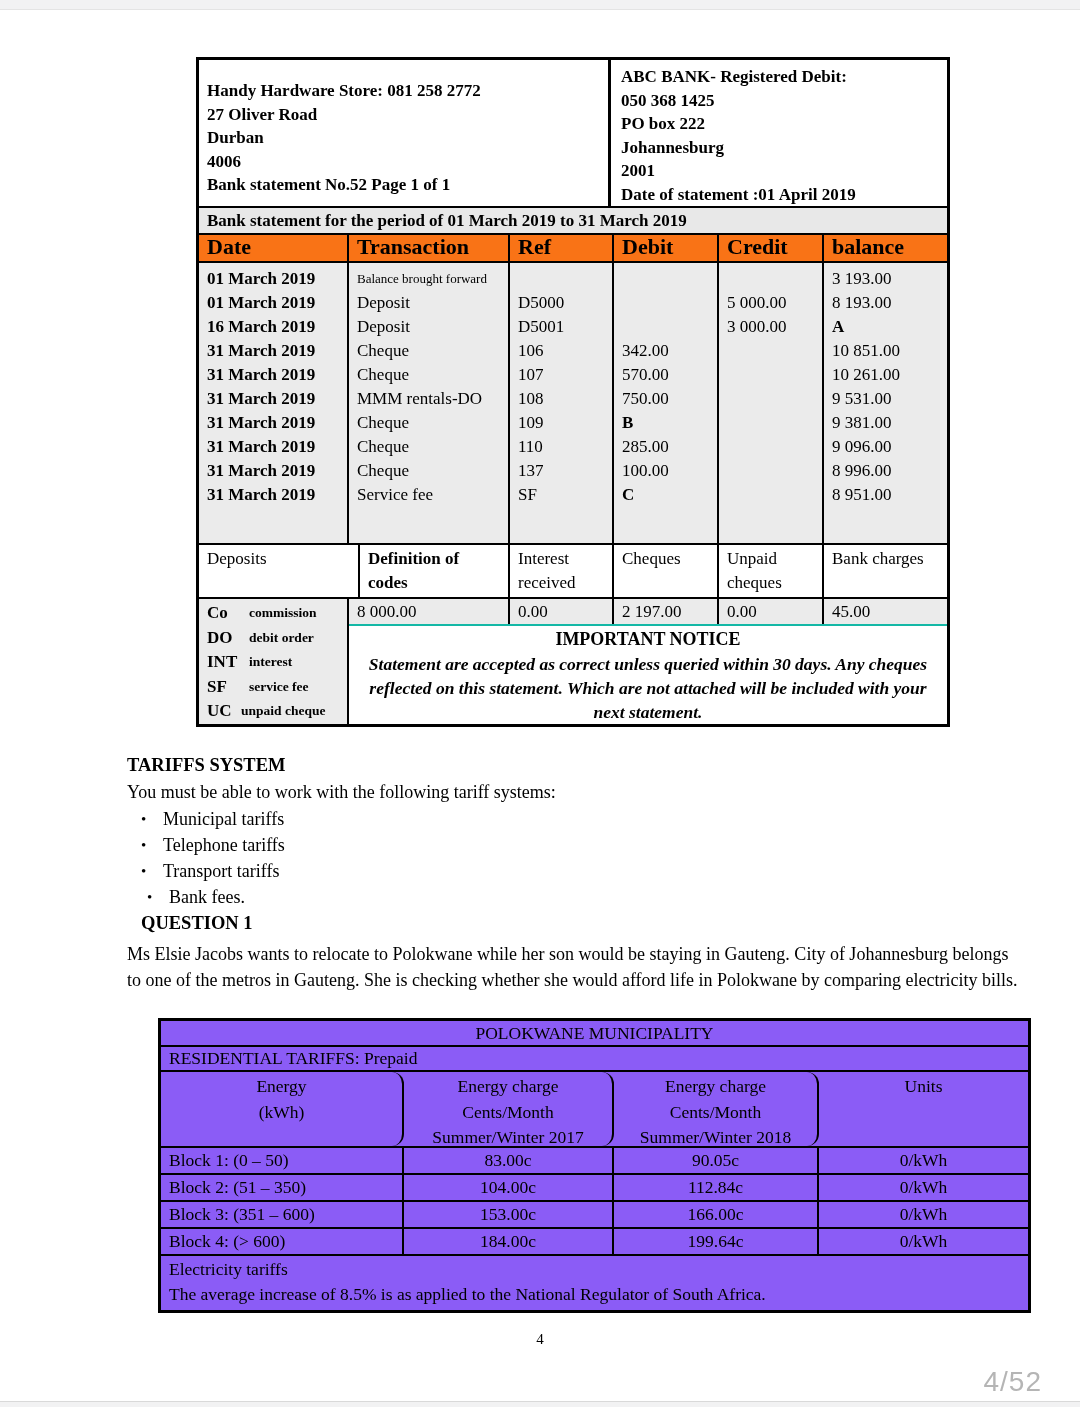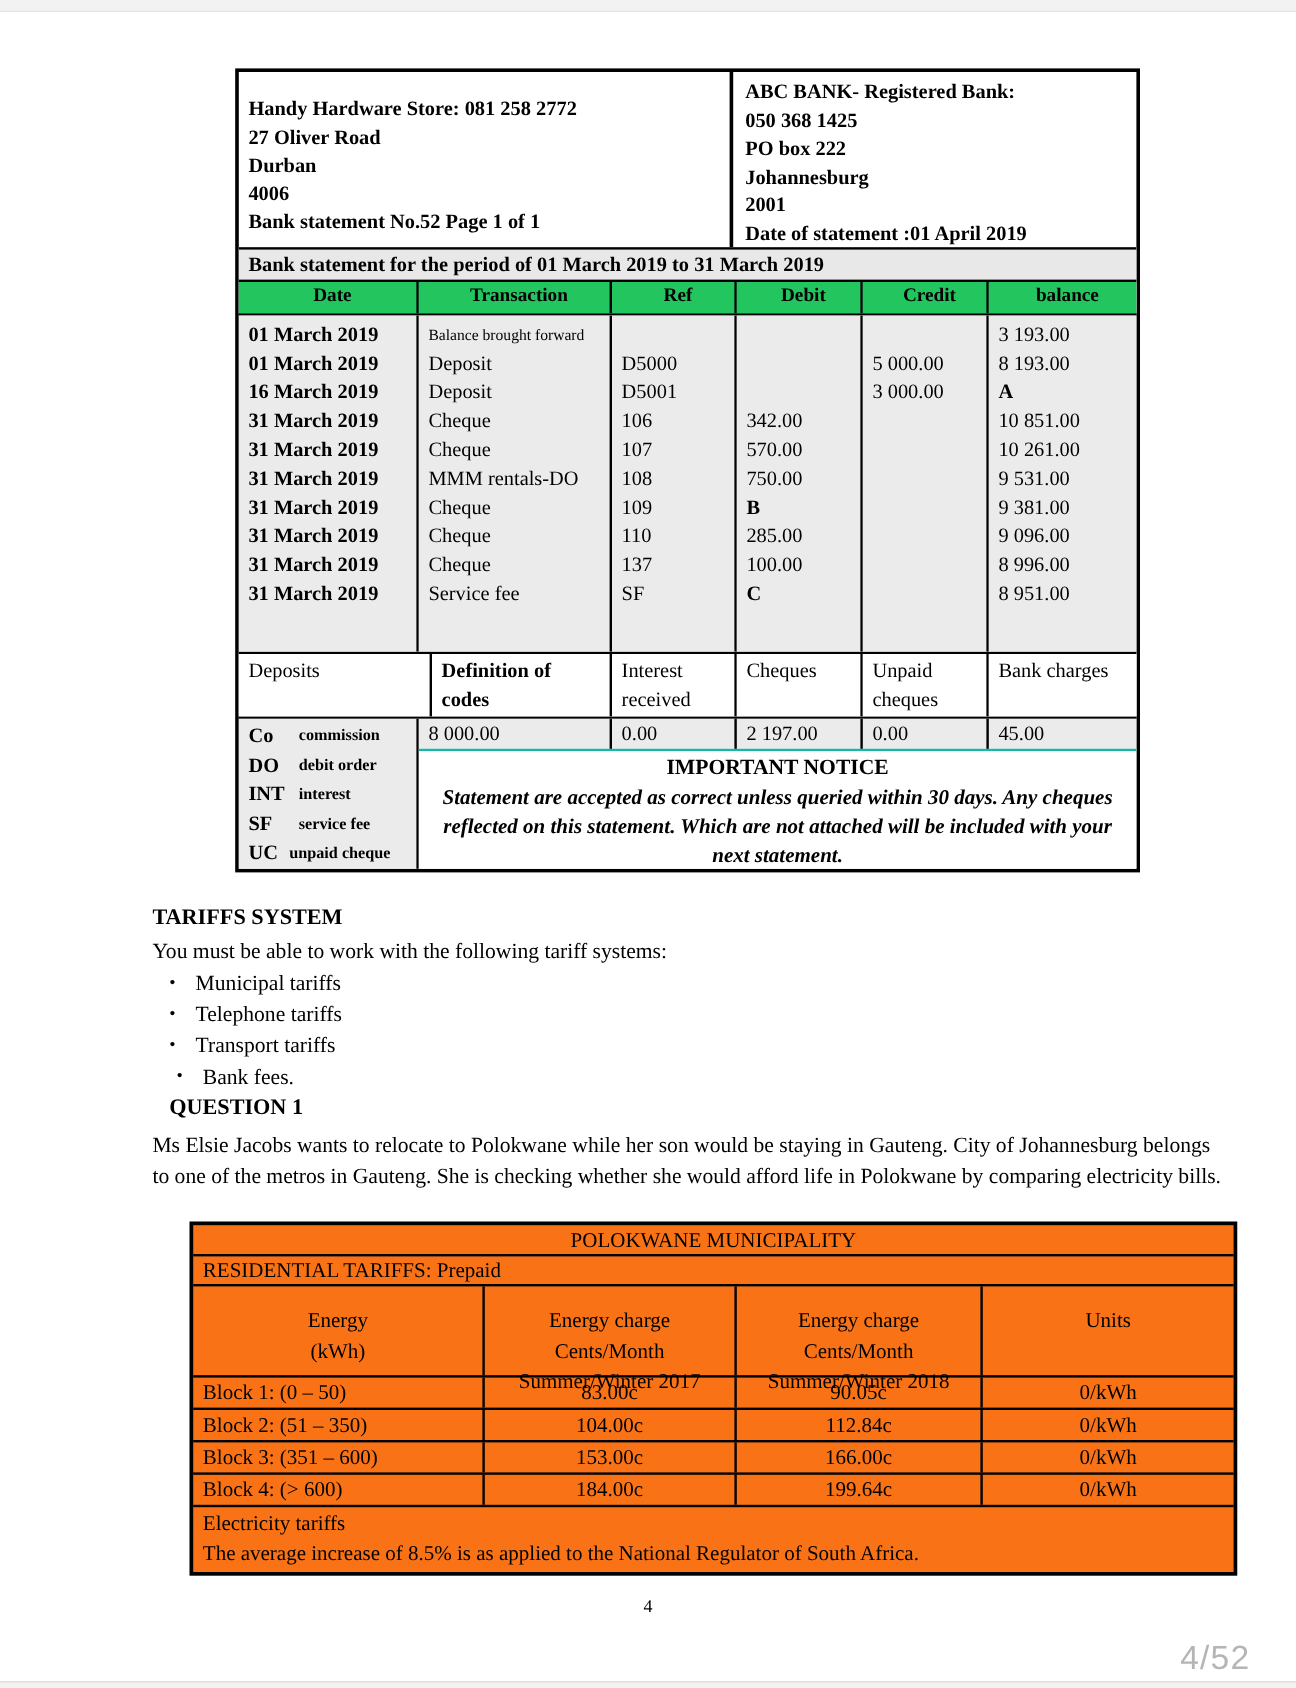--- a/index.html
+++ b/index.html
@@ -21,22 +21,22 @@
   .addr-right { flex:1; padding:5px 10px; }
   .addr-line { font-weight:bold; line-height:23.5px; white-space:nowrap; }
 
   .period { border-top:2px solid #000; background:#e8e8e8; font-weight:bold;
             height:27px; line-height:25px; padding:0 8px; }
 
   .cols { display:flex; }
   .c0{width:150px;} .c1{width:161px;} .c2{width:104px;} .c3{width:105px;} .c4{width:105px;} .c5{flex:1;}
 
   .header-row { border-top:2px solid #000; background:#fff; }
-  .header-row .hc { border-right:2px solid #000; font-weight:bold; font-size:16px;
-                    height:26px; line-height:24px; padding-left:8px; background:#22c55e;text-align:center; }
+  .header-row .hc { border-right:2px solid #000; font-weight:bold; font-size:22px;
+                    height:26px; line-height:24px; padding-left:8px; background:#f97316; }
   .header-row .hc:last-child { border-right:none; }
 
   .data-area { border-top:2px solid #000; height:282px; }
   .data-area .dcol { border-right:2px solid #000; background:#ebebeb; padding-top:4px; overflow:hidden; }
   .data-area .dcol:last-child { border-right:none; }
   .cell-line { height:24px; line-height:24px; padding-left:8px; white-space:nowrap; }
   .dcol-date .cell-line { font-weight:bold; }
   .cell-line.small { font-size:13px; }
   .cell-line.ph { font-weight:bold; }
 
@@ -66,26 +66,26 @@
   .tariffs-intro { line-height:27px; }
   .bullet-item { display:flex; line-height:26px; padding-left:14px; }
   .bullet-item.indented { padding-left:20px; }
   .bullet-glyph { width:22px; font-size:15px; }
   .question-label { font-weight:bold; font-size:18.5px; line-height:27px; padding-left:14px; }
 
   .qtext { position:absolute; left:127px; top:941px; width:893px; font-size:18px; line-height:26px; }
 
   
   .munic { position:absolute; left:158px; top:1018px; width:873px; border:3px solid #000;
-           background:#f97316; font-size:17.5px; }
+           background:#8b5cf6; font-size:17.5px; }
   .munic-title { text-align:center; height:26px; line-height:24px; border-bottom:2px solid #000; }
   .munic-sub { height:25px; line-height:23px; padding-left:8px; border-bottom:2px solid #000; }
   .munic-header { display:flex; border-bottom:2px solid #000; height:76px; }
-  .mh { border-right:2px solid #000; text-align:center; padding-top:16px;
-        line-height:25.5px; white-space:pre-line; }
+  .mh { border-right:2px solid #000; text-align:center; padding-top:2px;
+        line-height:25.5px; white-space:pre-line;border-radius:12px; }
   .mh:last-child { border-right:none; }
   .m0{width:243px;} .m1{width:210px;} .m2{width:205px;} .m3{flex:1;}
   .munic-row { display:flex; border-bottom:2px solid #000; height:27px; }
   .mc { border-right:2px solid #000; line-height:25px; text-align:center; }
   .mc:last-child { border-right:none; }
   .mc.m0 { text-align:left; padding-left:8px; }
   .munic-footer { padding:1px 8px 3px 8px; }
   .munic-footer div { line-height:25px; }
 
   .page-number { position:absolute; left:0; top:1331px; width:1080px; text-align:center; font-size:15px; }
@@ -99,21 +99,21 @@
 
   <div class="addr">
     <div class="addr-left">
       <div class="addr-line">Handy Hardware Store: 081 258 2772</div>
       <div class="addr-line">27 Oliver Road</div>
       <div class="addr-line">Durban</div>
       <div class="addr-line">4006</div>
       <div class="addr-line">Bank statement No.52 Page 1 of 1</div>
     </div>
     <div class="addr-right">
-      <div class="addr-line">ABC BANK- Registered Bank:</div>
+      <div class="addr-line">ABC BANK- Registered Debit:</div>
       <div class="addr-line">050 368 1425</div>
       <div class="addr-line">PO box 222</div>
       <div class="addr-line">Johannesburg</div>
       <div class="addr-line">2001</div>
       <div class="addr-line">Date of statement :01 April 2019</div>
     </div>
   </div>
 
   <div class="period">Bank statement for the period of 01 March 2019 to 31 March 2019</div>
 

